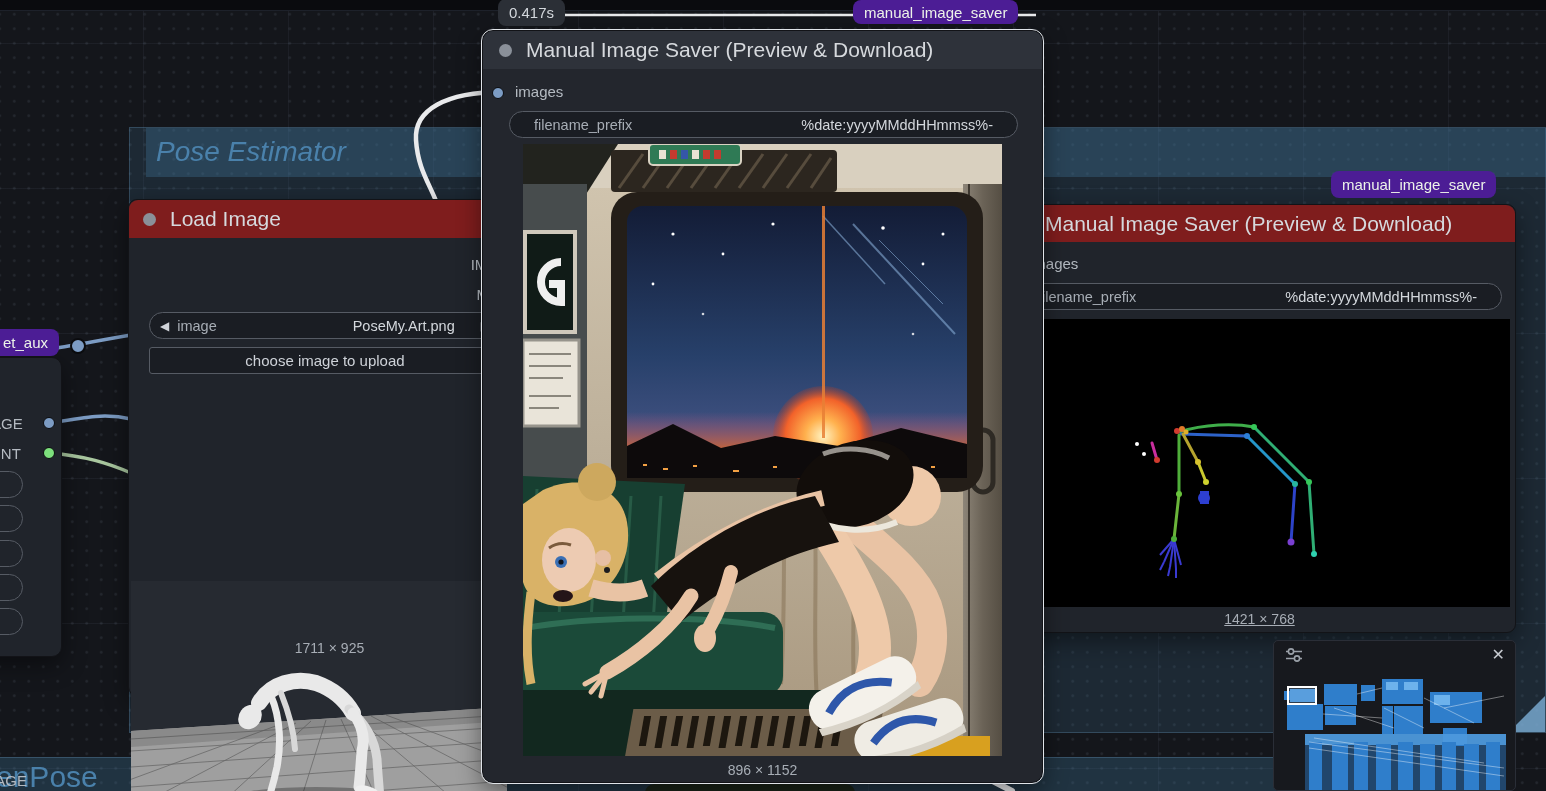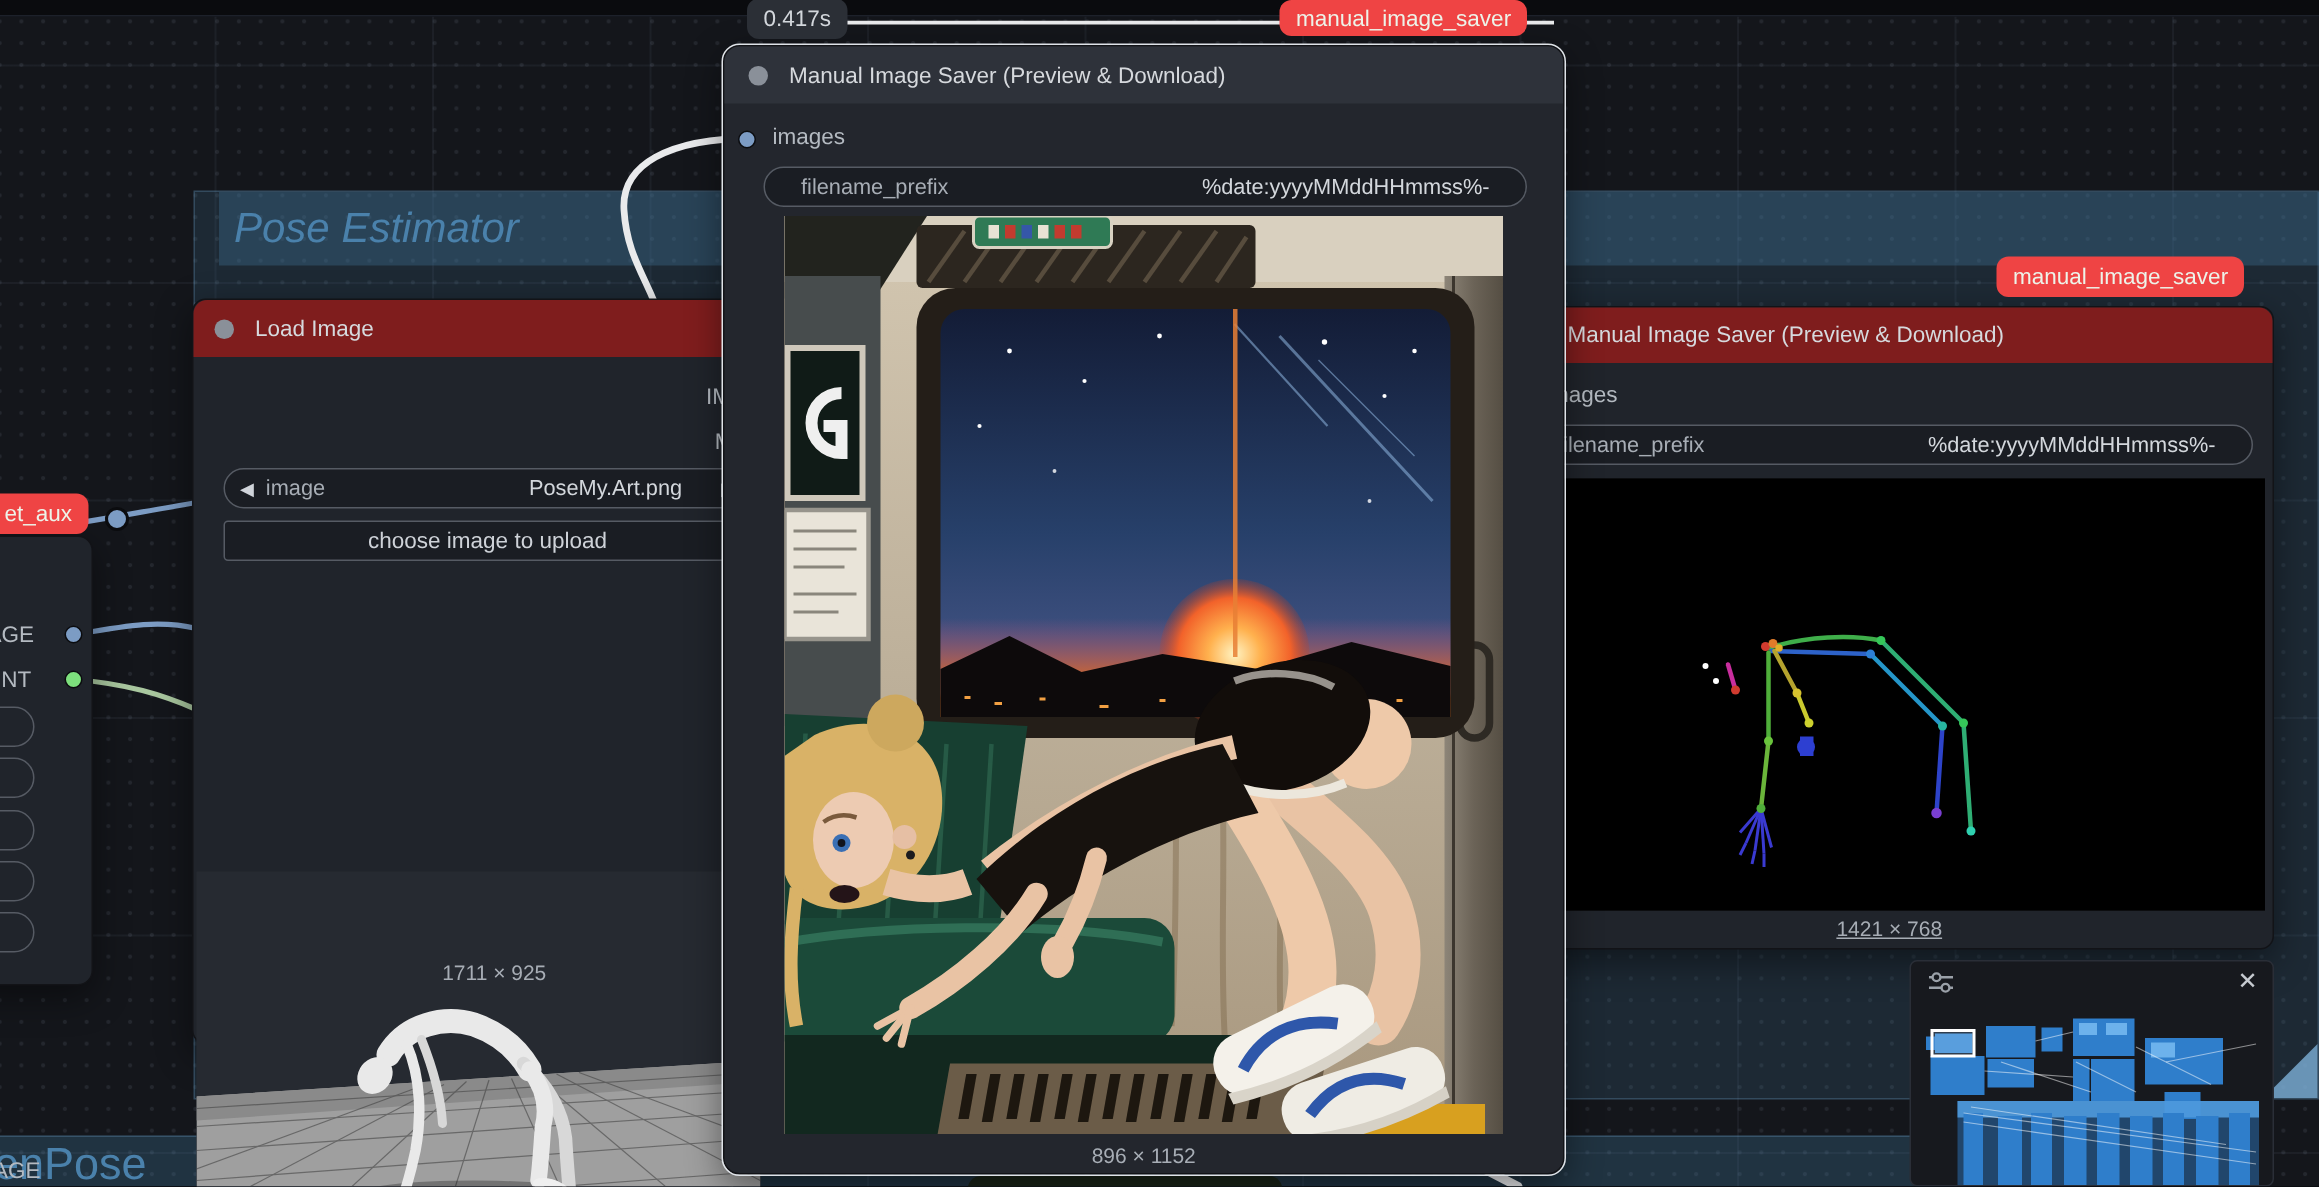--- a/index.html
+++ b/index.html
@@ -25,29 +25,29 @@
   .group-open{left:-30px;top:757px;width:1350px;height:34px;background:rgba(64,118,156,.30);border-top:1px solid rgba(110,160,200,.3);}
   .group-open .gtitle{font-size:30px;padding:2px 0 0 26px;}
 
   
   .wires{position:absolute;inset:0;z-index:2;pointer-events:none;}
 
   
   .node{position:absolute;background:#20242b;border:1px solid #121317;border-radius:10px;box-shadow:0 8px 24px rgba(0,0,0,.45);}
   .titlebar{position:relative;height:38px;background:#7f1d1d;border-radius:9px 9px 0 0;display:flex;align-items:center;padding:0 14px;}
   .tdot{width:13px;height:13px;border-radius:50%;background:#8a9099;margin-right:14px;flex:0 0 auto;}
-  .ttext{color:#d6d9dd;font-size:15px;font-weight:500;white-space:nowrap;overflow:hidden;}
+  .ttext{color:#d6d9dd;font-size:21px;font-weight:500;white-space:nowrap;overflow:hidden;}
   .slot-label{position:absolute;color:#b4bac1;font-size:15px;white-space:nowrap;}
   .slot-dot{position:absolute;width:12px;height:12px;border-radius:50%;border:1.5px solid #0b0c0f;}
   .pill{position:absolute;height:27px;background:#1a1d23;border:1.5px solid #565b64;border-radius:14px;display:flex;align-items:center;color:#a7adb5;font-size:14.5px;padding:0 10px;}
   .pill .val{color:#d3d7dc;}
   .arrow{color:#d0d4da;font-size:12px;line-height:1;}
   .btnrect{position:absolute;height:27px;background:#1a1d23;border:1px solid #565b64;border-radius:3px;display:flex;align-items:center;justify-content:center;color:#ced2d8;font-size:15px;}
   .caption{position:absolute;width:100%;text-align:center;color:#a7adb5;font-size:14px;}
-  .badge{position:absolute;background:#ef4444;border-radius:8px;color:#edf3e9;font-size:15px;display:flex;align-items:center;padding:0 11px;height:27px;white-space:nowrap;}
+  .badge{position:absolute;background:#4c1d95;border-radius:8px;color:#edf3e9;font-size:15px;display:flex;align-items:center;padding:0 11px;height:27px;white-space:nowrap;}
   .badge-exec{background:#2b2f36;color:#d3d7dc;}
 
   
   .node-aux{left:-24px;top:357px;width:86px;height:300px;z-index:3;}
   .aux-pill{position:absolute;left:-22px;width:68px;height:27px;border:1.5px solid #565b64;border-radius:14px;background:transparent;}
 
   
   .node-load{left:128px;top:199px;width:380px;height:497px;z-index:3;border-radius:9px;}
   .preview3d{position:absolute;left:2px;top:381px;width:376px;height:250px;background:#262a31;}
 

